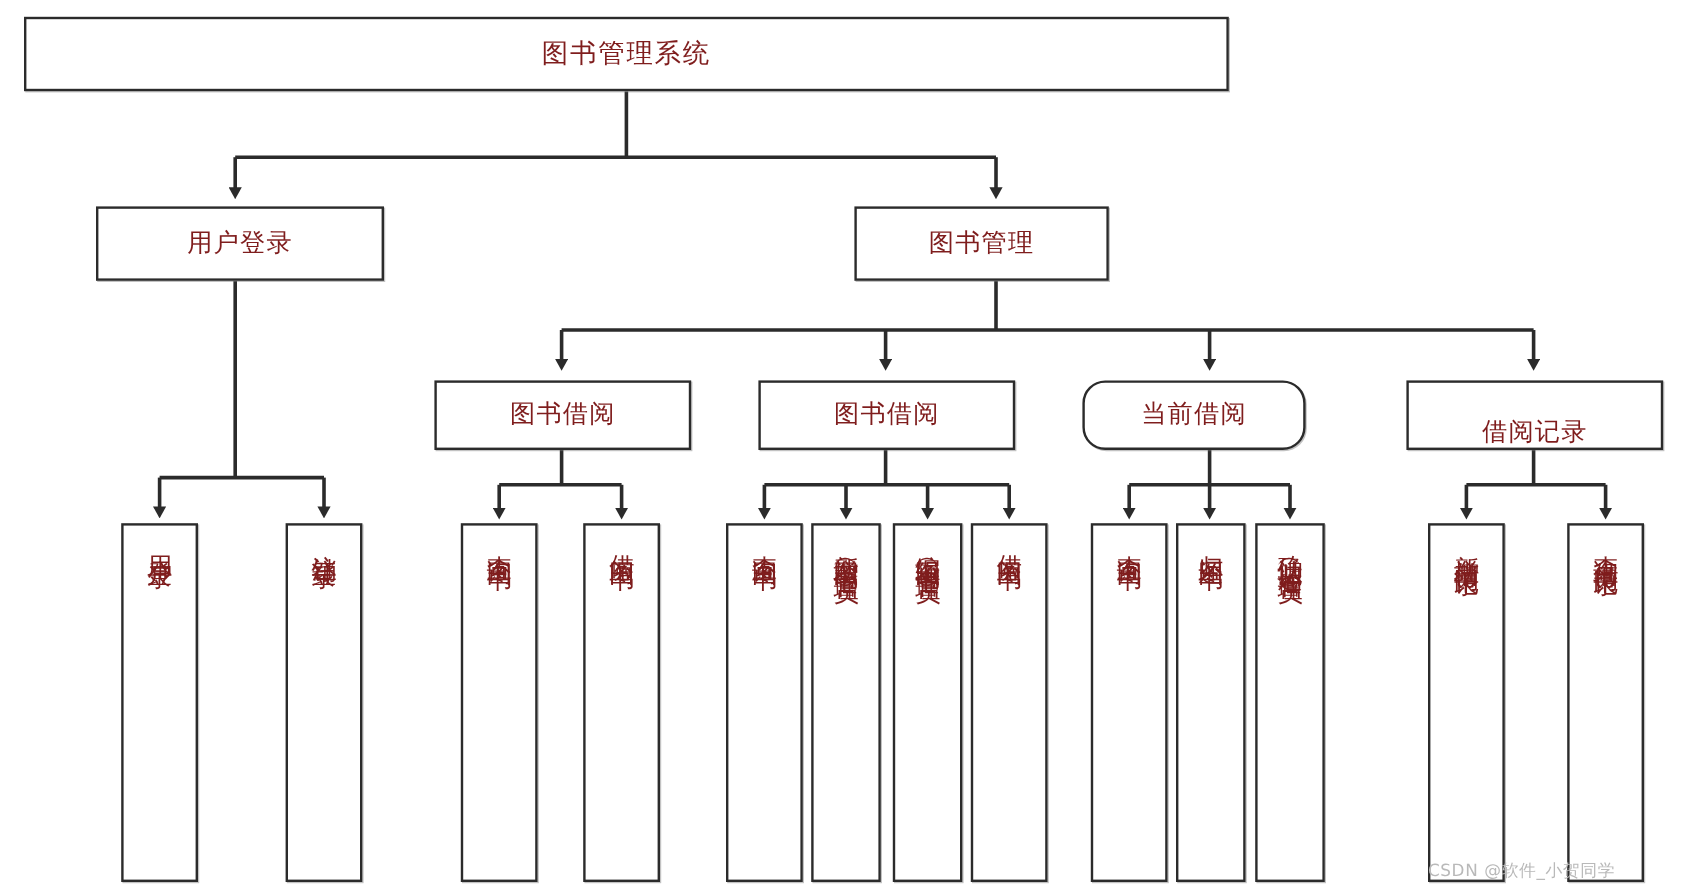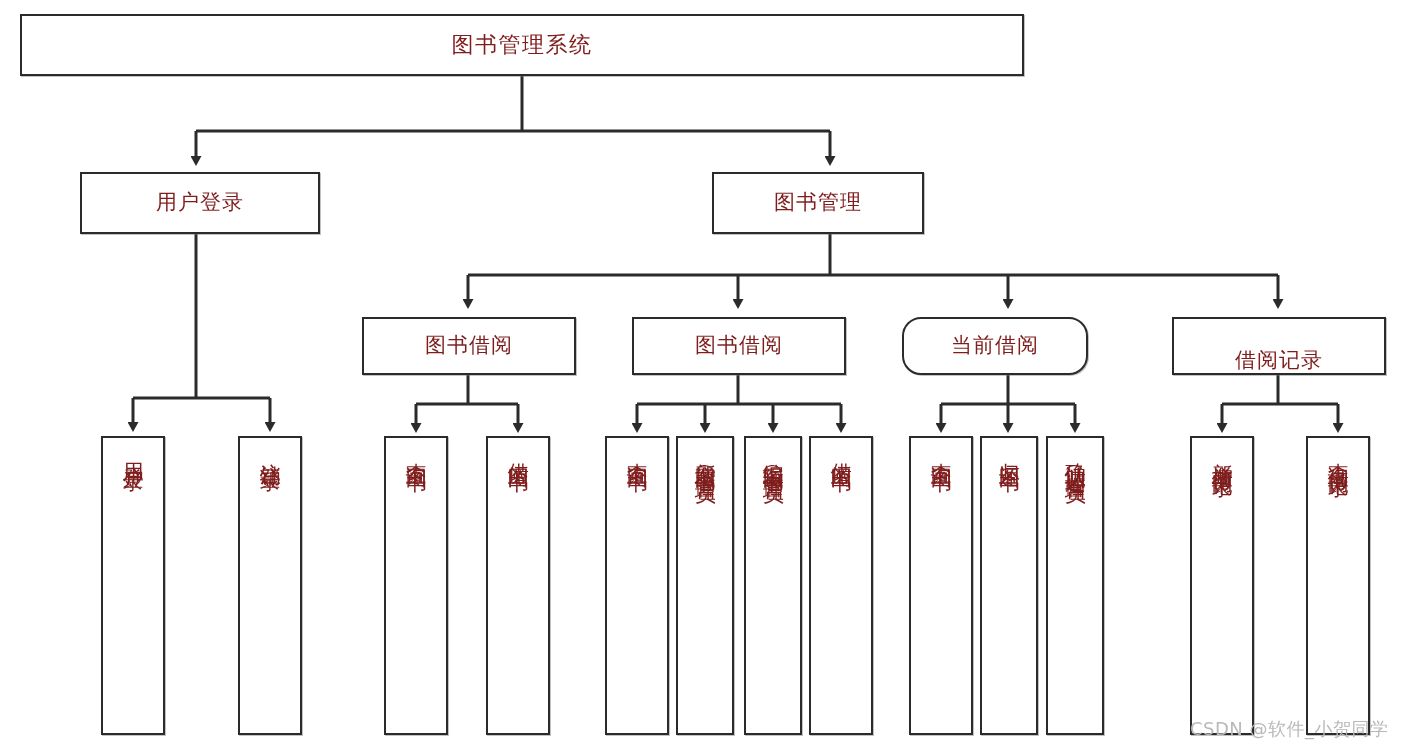--- a/index.html
+++ b/index.html
@@ -52,21 +52,21 @@
     justify-content:flex-start;
     align-items:center;
   }
   .node.v .vtext{
     writing-mode:vertical-rl;
     text-orientation:upright;
     display:block;
   }
   .watermark{
     position:absolute;
-    font-size:18px;
+    font-size:14px;
     color:#b9b9b9;
     letter-spacing:.5px;
     white-space:nowrap;
     user-select:none;
   }
 </style>
 </head>
 <body>
 
 <div id="canvas">

